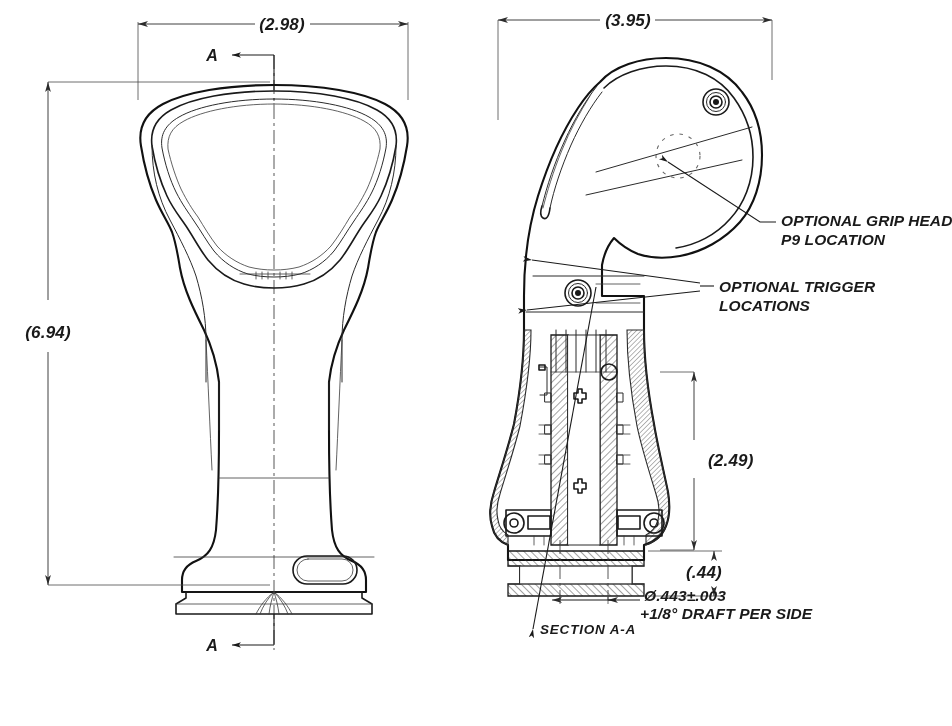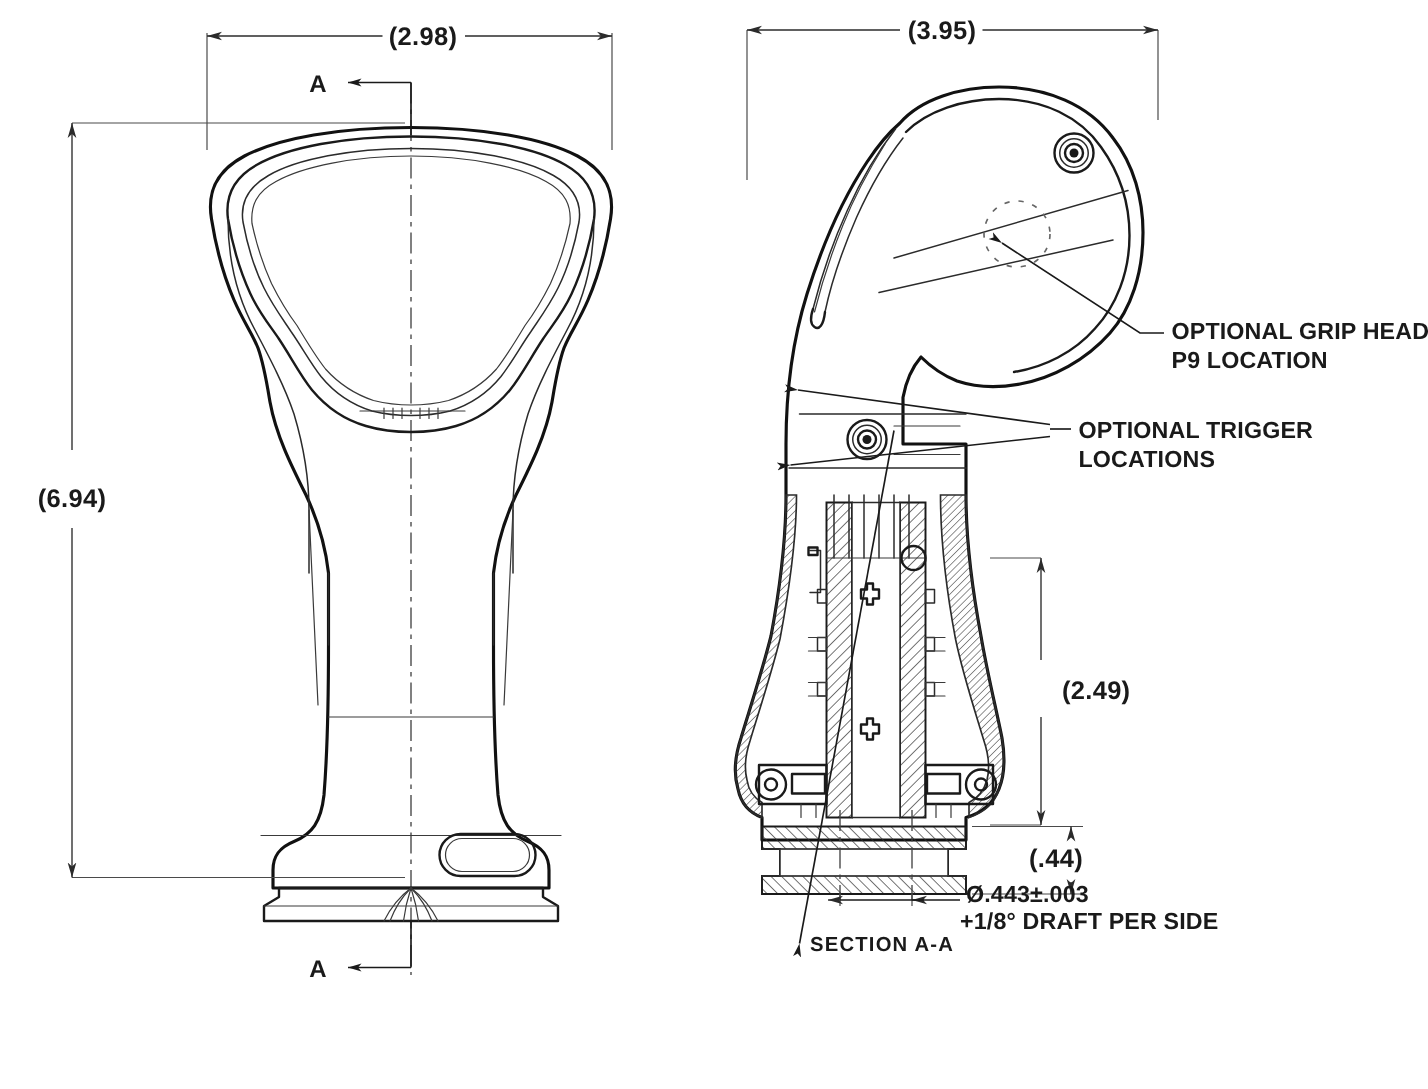--- a/index.html
+++ b/index.html
@@ -14,20 +14,21 @@
     color: #1a1a1a;
     overflow: hidden;
     position: relative;
   }
   #drawing-sheet {
     position: absolute;
     left: 0; top: 0;
     width: 952px;
     height: 726px;
     background: #ffffff;
+    font-style: italic;
   }
   svg#cad {
     display: block;
     width: 952px;
     height: 726px;
   }
   .dim-text {
     font-family: "Liberation Sans", sans-serif;
     font-size: 17px;
     font-weight: 700;

